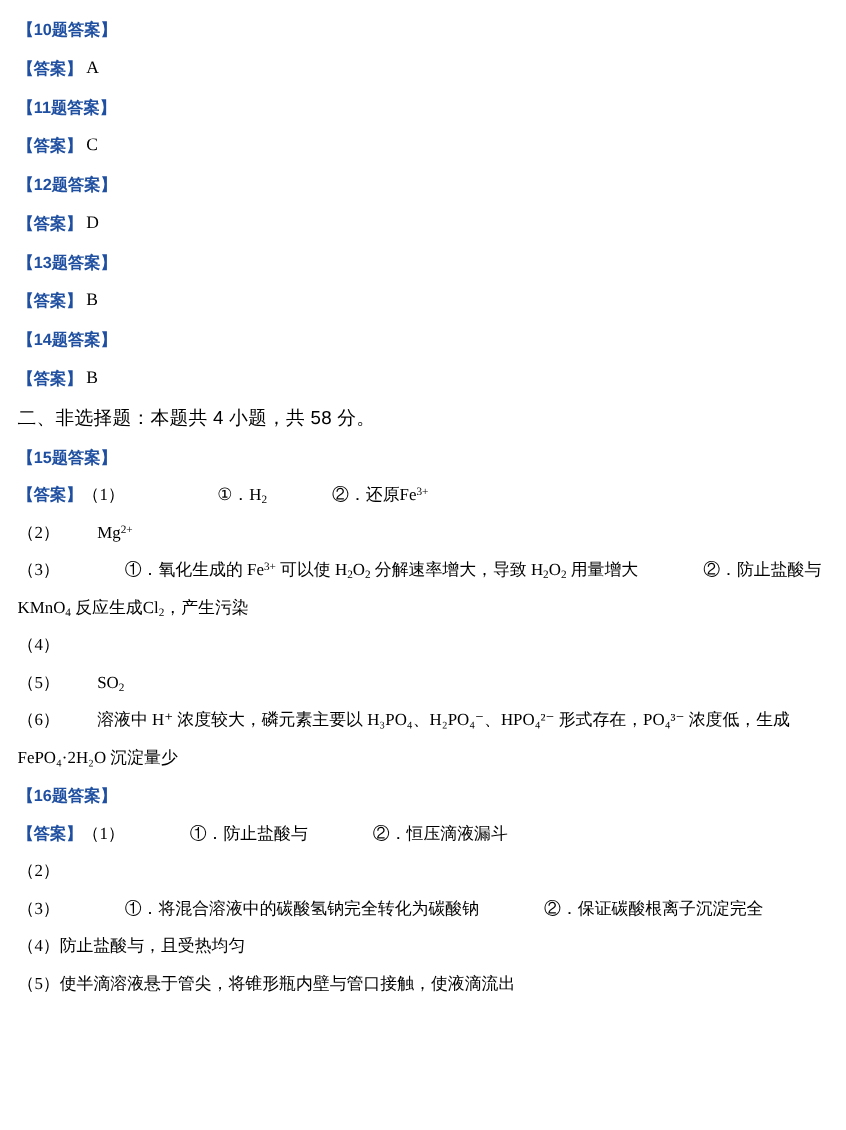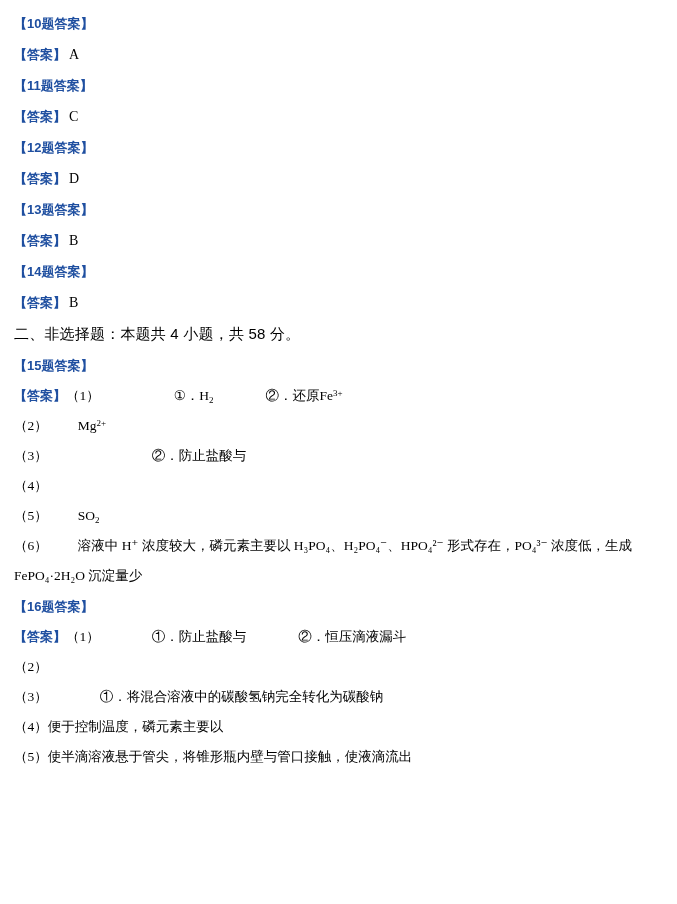--- a/index.html
+++ b/index.html
@@ -140,24 +140,28 @@
 
   <div class="body-row">
     <span class="num">（2）</span>
       <span class="gap-sm"></span>
       <span><span>Mg</span><sup>2+</sup></span>
   </div>
 
   <div class="body-row">
     <span class="num">（3）</span>
       <span class="gap-md"></span>
+      <span><span>①．氧化生成的 Fe</span><sup>3+</sup><span> 可以使 H</span><sub>2</sub><span>O</span><sub>2</sub><span> 分解速率增大，导致 H</span><sub>2</sub><span>O</span><sub>2</sub><span> 用量增大</span></span>
       <span class="gap-md"></span>
       <span>②．防止盐酸与</span>
   </div>
 
+  <div class="cont-row">
+    <span><span>KMnO</span><sub>4</sub><span> 反应生成Cl</span><sub>2</sub><span>，产生污染</span></span>
+  </div>
 
   <div class="body-row">
     <span class="num">（4）</span>
       <span class="gap-sm"></span>
   </div>
 
   <div class="body-row">
     <span class="num">（5）</span>
       <span class="gap-sm"></span>
       <span><span>SO</span><sub>2</sub></span>
@@ -188,25 +192,26 @@
 
   <div class="body-row">
     <span class="num">（2）</span>
   </div>
 
   <div class="body-row">
     <span class="num">（3）</span>
       <span class="gap-md"></span>
       <span>①．将混合溶液中的碳酸氢钠完全转化为碳酸钠</span>
       <span class="gap-md"></span>
+      <span>②．保证碳酸根离子沉淀完全</span>
   </div>
 
   <div class="body-row">
     <span class="num">（4）</span>
-      <span>便于控制温度，磷元素主要以</span>
+      <span>防止盐酸与，且受热均匀</span>
   </div>
 
   <div class="body-row">
     <span class="num">（5）</span>
       <span>使半滴溶液悬于管尖，将锥形瓶内壁与管口接触，使液滴流出</span>
   </div>
 
 </div>
 
 </body></html>

